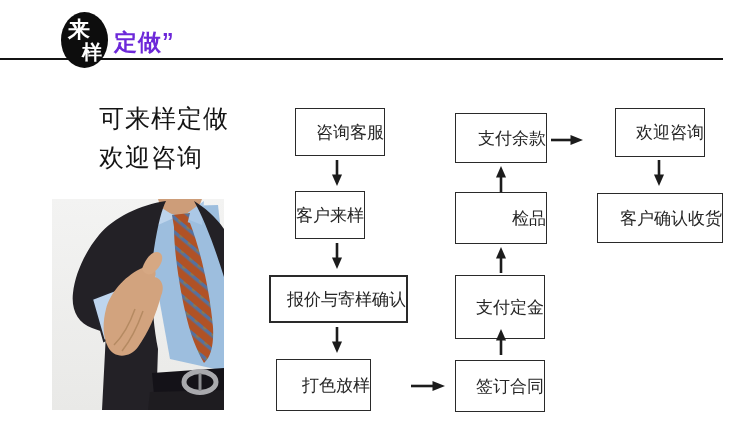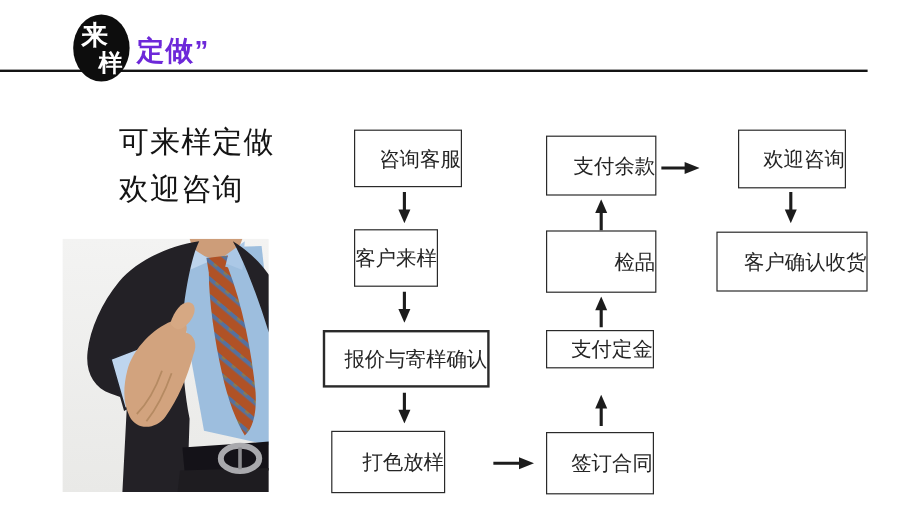--- a/index.html
+++ b/index.html
@@ -98,21 +98,21 @@
   </div>
 <div class="fbox bold-border" style="left:269px;top:275px;width:139px;height:48px">
     <span>报价与寄样确认</span>
   </div>
 <div class="fbox" style="left:276px;top:359px;width:95px;height:52px">
     <span>打色放样</span>
   </div>
 <div class="fbox" style="left:455px;top:360px;width:90px;height:52px">
     <span>签订合同</span>
   </div>
-<div class="fbox" style="left:455px;top:275px;width:90px;height:32px">
+<div class="fbox" style="left:455px;top:275px;width:90px;height:64px">
     <span>支付定金</span>
   </div>
 <div class="fbox" style="left:455px;top:192px;width:92px;height:52px">
     <span>检品</span>
   </div>
 <div class="fbox" style="left:455px;top:113px;width:92px;height:50px">
     <span>支付余款</span>
   </div>
 <div class="fbox" style="left:615px;top:108px;width:90px;height:49px">
     <span>欢迎咨询</span>

